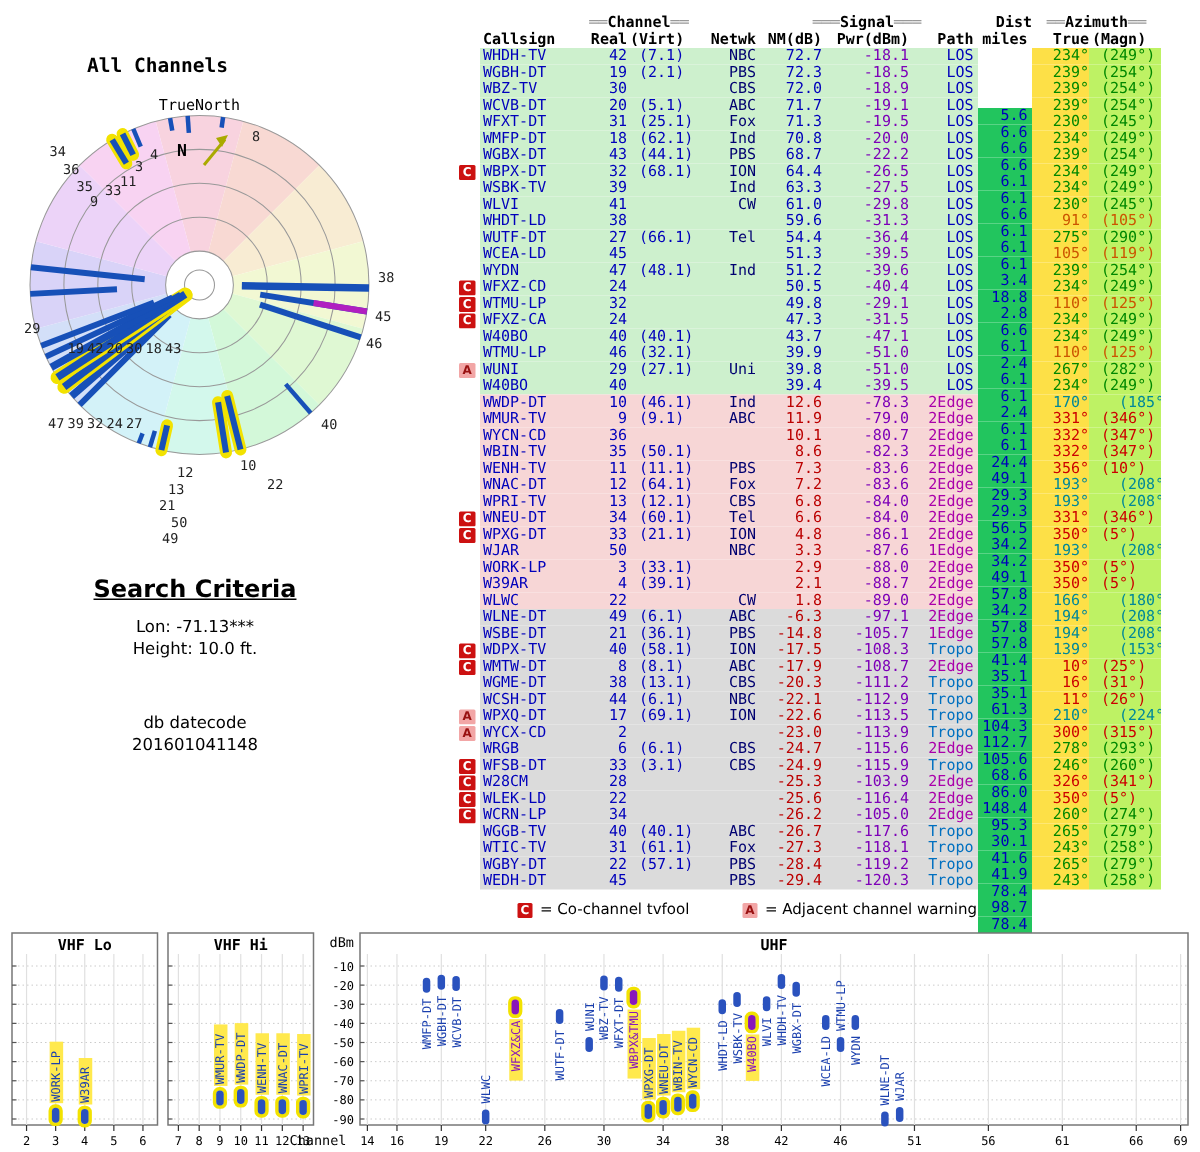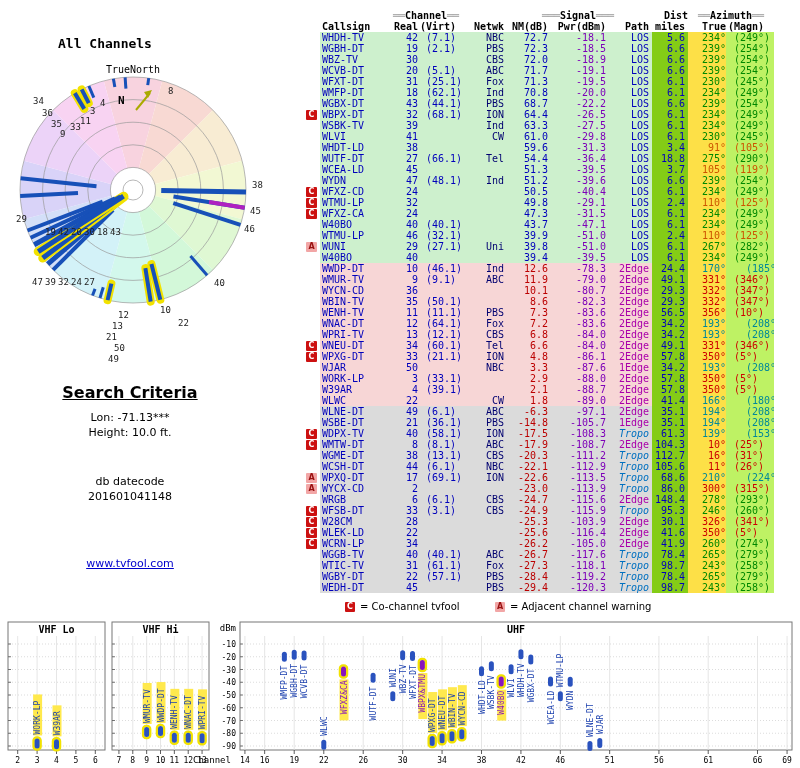--- a/index.html
+++ b/index.html
@@ -25,32 +25,32 @@
   .pl{padding-left:2px;box-sizing:border-box;}
   .th1,.th2{font-weight:bold;}
   .hdec{color:#999;}
   .sp-ch{grid-column:3/5;text-align:center;}
   .sp-sig{grid-column:6/9;text-align:center;}
   .sp-d{grid-column:9/10;text-align:right;}
   .sp-az{grid-column:10/12;text-align:center;}
   .green .bgz{background:#cdf0cd;}
   .pink  .bgz{background:#f7d6d6;}
   .gray  .bgz{background:#dbdbdb;}
-  .bgmi{background:#84cc16;}
+  .bgmi{background:#22c55e;margin-top:40px;}
   .bgaz1{background:#fde047;}
   .bgaz2{background:#bef264;}
   .mk{width:11px;height:10px;margin-top:1px;font:bold 8px/10px "DejaVu Sans",sans-serif;
       text-align:center;color:#fff;border-radius:1px;}
   .mkC{background:#cc1111;}
   .mkA{background:#f2a6a6;color:#991111;}
   .cs,.re,.vi,.mi{color:#0000bb;}
   .ne{color:#000070;}
   .nmB{color:#0000bb;} .nmR{color:#bb0000;}
   .pw{color:#7d00b8;}
-  .pLOS{color:#0000bb;} .pEdge{color:#aa00aa;} .pTropo{color:#0070c0;font-style:italic;}
+  .pLOS{color:#0000bb;} .pEdge{color:#aa00aa;} .pTropo{color:#0070c0;}
   .azg{color:#008800;} .azo{color:#cc5500;} .azb{color:#008899;padding-left:14px;} .azr{color:#cc0000;}
   
   .legend{position:absolute;top:601px;font-size:10px;display:flex;align-items:center;gap:5px;}
   .lco{left:345px;} .ladj{left:495px;}
   .lbox{width:10px;height:10px;font:bold 8px/10px "DejaVu Sans",sans-serif;text-align:center;border-radius:1px;}
   .lboxC{background:#cc1111;color:#fff;}
   .lboxA{background:#f2a6a6;color:#991111;}
   
   .spectrum{position:absolute;left:0;top:600px;width:800px;height:168px;}
   svg text{font-family:"DejaVu Sans Mono",monospace;}
@@ -161,23 +161,20 @@
       </svg>
   </div>
 
   <div class="criteria">
     <div class="head">Search Criteria</div>
     <div class="line">Lon: -71.13***</div>
     <div class="line">Height: 10.0 ft.</div>
     <div class="line dc">db datecode</div>
     <div class="line">201601041148</div>
   </div>
-  <div class="sitelink">
-    <a href="#">www.tvfool.com</a>
-  </div>
 
   <div class="tbl">
     <div class="trow th1">
       <div class="sp-ch"><span class="hdec">══</span><span>Channel</span><span class="hdec">══</span></div>
       <div class="sp-sig"><span class="hdec">═══</span><span>Signal</span><span class="hdec">═══</span></div>
       <div class="sp-d">Dist</div>
       <div class="sp-az"><span class="hdec">══</span><span>Azimuth</span><span class="hdec">══</span></div>
     </div>
     <div class="trow th2">
       <div></div>
@@ -198,21 +195,21 @@
         <div class="trow green"><div class=""></div><div class="bgz cs pl">WBZ-TV</div><div class="bgz re aR">30</div><div class="bgz vi pl"></div><div class="bgz ne aR">CBS</div><div class="bgz aR nmB">72.0</div><div class="bgz aR pw">-18.9</div><div class="bgz aR pr pLOS">LOS</div><div class="bgmi aR pr mi">6.6</div><div class="bgaz1 aR azg">239°</div><div class="bgaz2 pl azg"> (254°)</div></div>
         <div class="trow green"><div class=""></div><div class="bgz cs pl">WCVB-DT</div><div class="bgz re aR">20</div><div class="bgz vi pl"> (5.1)</div><div class="bgz ne aR">ABC</div><div class="bgz aR nmB">71.7</div><div class="bgz aR pw">-19.1</div><div class="bgz aR pr pLOS">LOS</div><div class="bgmi aR pr mi">6.6</div><div class="bgaz1 aR azg">239°</div><div class="bgaz2 pl azg"> (254°)</div></div>
         <div class="trow green"><div class=""></div><div class="bgz cs pl">WFXT-DT</div><div class="bgz re aR">31</div><div class="bgz vi pl"> (25.1)</div><div class="bgz ne aR">Fox</div><div class="bgz aR nmB">71.3</div><div class="bgz aR pw">-19.5</div><div class="bgz aR pr pLOS">LOS</div><div class="bgmi aR pr mi">6.1</div><div class="bgaz1 aR azg">230°</div><div class="bgaz2 pl azg"> (245°)</div></div>
         <div class="trow green"><div class=""></div><div class="bgz cs pl">WMFP-DT</div><div class="bgz re aR">18</div><div class="bgz vi pl"> (62.1)</div><div class="bgz ne aR">Ind</div><div class="bgz aR nmB">70.8</div><div class="bgz aR pw">-20.0</div><div class="bgz aR pr pLOS">LOS</div><div class="bgmi aR pr mi">6.1</div><div class="bgaz1 aR azg">234°</div><div class="bgaz2 pl azg"> (249°)</div></div>
         <div class="trow green"><div class=""></div><div class="bgz cs pl">WGBX-DT</div><div class="bgz re aR">43</div><div class="bgz vi pl"> (44.1)</div><div class="bgz ne aR">PBS</div><div class="bgz aR nmB">68.7</div><div class="bgz aR pw">-22.2</div><div class="bgz aR pr pLOS">LOS</div><div class="bgmi aR pr mi">6.6</div><div class="bgaz1 aR azg">239°</div><div class="bgaz2 pl azg"> (254°)</div></div>
         <div class="trow green"><div class=""><div class="mk mkC">C</div></div><div class="bgz cs pl">WBPX-DT</div><div class="bgz re aR">32</div><div class="bgz vi pl"> (68.1)</div><div class="bgz ne aR">ION</div><div class="bgz aR nmB">64.4</div><div class="bgz aR pw">-26.5</div><div class="bgz aR pr pLOS">LOS</div><div class="bgmi aR pr mi">6.1</div><div class="bgaz1 aR azg">234°</div><div class="bgaz2 pl azg"> (249°)</div></div>
         <div class="trow green"><div class=""></div><div class="bgz cs pl">WSBK-TV</div><div class="bgz re aR">39</div><div class="bgz vi pl"></div><div class="bgz ne aR">Ind</div><div class="bgz aR nmB">63.3</div><div class="bgz aR pw">-27.5</div><div class="bgz aR pr pLOS">LOS</div><div class="bgmi aR pr mi">6.1</div><div class="bgaz1 aR azg">234°</div><div class="bgaz2 pl azg"> (249°)</div></div>
         <div class="trow green"><div class=""></div><div class="bgz cs pl">WLVI</div><div class="bgz re aR">41</div><div class="bgz vi pl"></div><div class="bgz ne aR">CW</div><div class="bgz aR nmB">61.0</div><div class="bgz aR pw">-29.8</div><div class="bgz aR pr pLOS">LOS</div><div class="bgmi aR pr mi">6.1</div><div class="bgaz1 aR azg">230°</div><div class="bgaz2 pl azg"> (245°)</div></div>
         <div class="trow green"><div class=""></div><div class="bgz cs pl">WHDT-LD</div><div class="bgz re aR">38</div><div class="bgz vi pl"></div><div class="bgz ne aR"></div><div class="bgz aR nmB">59.6</div><div class="bgz aR pw">-31.3</div><div class="bgz aR pr pLOS">LOS</div><div class="bgmi aR pr mi">3.4</div><div class="bgaz1 aR azo">91°</div><div class="bgaz2 pl azo"> (105°)</div></div>
         <div class="trow green"><div class=""></div><div class="bgz cs pl">WUTF-DT</div><div class="bgz re aR">27</div><div class="bgz vi pl"> (66.1)</div><div class="bgz ne aR">Tel</div><div class="bgz aR nmB">54.4</div><div class="bgz aR pw">-36.4</div><div class="bgz aR pr pLOS">LOS</div><div class="bgmi aR pr mi">18.8</div><div class="bgaz1 aR azg">275°</div><div class="bgaz2 pl azg"> (290°)</div></div>
-        <div class="trow green"><div class=""></div><div class="bgz cs pl">WCEA-LD</div><div class="bgz re aR">45</div><div class="bgz vi pl"></div><div class="bgz ne aR"></div><div class="bgz aR nmB">51.3</div><div class="bgz aR pw">-39.5</div><div class="bgz aR pr pLOS">LOS</div><div class="bgmi aR pr mi">3.7</div><div class="bgaz1 aR azo">105°</div><div class="bgaz2 pl azo"> (119°)</div></div>
+        <div class="trow green"><div class=""></div><div class="bgz cs pl">WCEA-LD</div><div class="bgz re aR">45</div><div class="bgz vi pl"></div><div class="bgz ne aR"></div><div class="bgz aR nmB">51.3</div><div class="bgz aR pw">-39.5</div><div class="bgz aR pr pLOS">LOS</div><div class="bgmi aR pr mi">2.8</div><div class="bgaz1 aR azo">105°</div><div class="bgaz2 pl azo"> (119°)</div></div>
         <div class="trow green"><div class=""></div><div class="bgz cs pl">WYDN</div><div class="bgz re aR">47</div><div class="bgz vi pl"> (48.1)</div><div class="bgz ne aR">Ind</div><div class="bgz aR nmB">51.2</div><div class="bgz aR pw">-39.6</div><div class="bgz aR pr pLOS">LOS</div><div class="bgmi aR pr mi">6.6</div><div class="bgaz1 aR azg">239°</div><div class="bgaz2 pl azg"> (254°)</div></div>
         <div class="trow green"><div class=""><div class="mk mkC">C</div></div><div class="bgz cs pl">WFXZ-CD</div><div class="bgz re aR">24</div><div class="bgz vi pl"></div><div class="bgz ne aR"></div><div class="bgz aR nmB">50.5</div><div class="bgz aR pw">-40.4</div><div class="bgz aR pr pLOS">LOS</div><div class="bgmi aR pr mi">6.1</div><div class="bgaz1 aR azg">234°</div><div class="bgaz2 pl azg"> (249°)</div></div>
         <div class="trow green"><div class=""><div class="mk mkC">C</div></div><div class="bgz cs pl">WTMU-LP</div><div class="bgz re aR">32</div><div class="bgz vi pl"></div><div class="bgz ne aR"></div><div class="bgz aR nmB">49.8</div><div class="bgz aR pw">-29.1</div><div class="bgz aR pr pLOS">LOS</div><div class="bgmi aR pr mi">2.4</div><div class="bgaz1 aR azo">110°</div><div class="bgaz2 pl azo"> (125°)</div></div>
         <div class="trow green"><div class=""><div class="mk mkC">C</div></div><div class="bgz cs pl">WFXZ-CA</div><div class="bgz re aR">24</div><div class="bgz vi pl"></div><div class="bgz ne aR"></div><div class="bgz aR nmB">47.3</div><div class="bgz aR pw">-31.5</div><div class="bgz aR pr pLOS">LOS</div><div class="bgmi aR pr mi">6.1</div><div class="bgaz1 aR azg">234°</div><div class="bgaz2 pl azg"> (249°)</div></div>
         <div class="trow green"><div class=""></div><div class="bgz cs pl">W40BO</div><div class="bgz re aR">40</div><div class="bgz vi pl"> (40.1)</div><div class="bgz ne aR"></div><div class="bgz aR nmB">43.7</div><div class="bgz aR pw">-47.1</div><div class="bgz aR pr pLOS">LOS</div><div class="bgmi aR pr mi">6.1</div><div class="bgaz1 aR azg">234°</div><div class="bgaz2 pl azg"> (249°)</div></div>
         <div class="trow green"><div class=""></div><div class="bgz cs pl">WTMU-LP</div><div class="bgz re aR">46</div><div class="bgz vi pl"> (32.1)</div><div class="bgz ne aR"></div><div class="bgz aR nmB">39.9</div><div class="bgz aR pw">-51.0</div><div class="bgz aR pr pLOS">LOS</div><div class="bgmi aR pr mi">2.4</div><div class="bgaz1 aR azo">110°</div><div class="bgaz2 pl azo"> (125°)</div></div>
         <div class="trow green"><div class=""><div class="mk mkA">A</div></div><div class="bgz cs pl">WUNI</div><div class="bgz re aR">29</div><div class="bgz vi pl"> (27.1)</div><div class="bgz ne aR">Uni</div><div class="bgz aR nmB">39.8</div><div class="bgz aR pw">-51.0</div><div class="bgz aR pr pLOS">LOS</div><div class="bgmi aR pr mi">6.1</div><div class="bgaz1 aR azg">267°</div><div class="bgaz2 pl azg"> (282°)</div></div>
         <div class="trow green"><div class=""></div><div class="bgz cs pl">W40BO</div><div class="bgz re aR">40</div><div class="bgz vi pl"></div><div class="bgz ne aR"></div><div class="bgz aR nmB">39.4</div><div class="bgz aR pw">-39.5</div><div class="bgz aR pr pLOS">LOS</div><div class="bgmi aR pr mi">6.1</div><div class="bgaz1 aR azg">234°</div><div class="bgaz2 pl azg"> (249°)</div></div>
         <div class="trow pink"><div class=""></div><div class="bgz cs pl">WWDP-DT</div><div class="bgz re aR">10</div><div class="bgz vi pl"> (46.1)</div><div class="bgz ne aR">Ind</div><div class="bgz aR nmR">12.6</div><div class="bgz aR pw">-78.3</div><div class="bgz aR pr pEdge">2Edge</div><div class="bgmi aR pr mi">24.4</div><div class="bgaz1 aR azb">170°</div><div class="bgaz2 pl azb"> (185°)</div></div>
         <div class="trow pink"><div class=""></div><div class="bgz cs pl">WMUR-TV</div><div class="bgz re aR">9</div><div class="bgz vi pl"> (9.1)</div><div class="bgz ne aR">ABC</div><div class="bgz aR nmR">11.9</div><div class="bgz aR pw">-79.0</div><div class="bgz aR pr pEdge">2Edge</div><div class="bgmi aR pr mi">49.1</div><div class="bgaz1 aR azr">331°</div><div class="bgaz2 pl azr"> (346°)</div></div>

